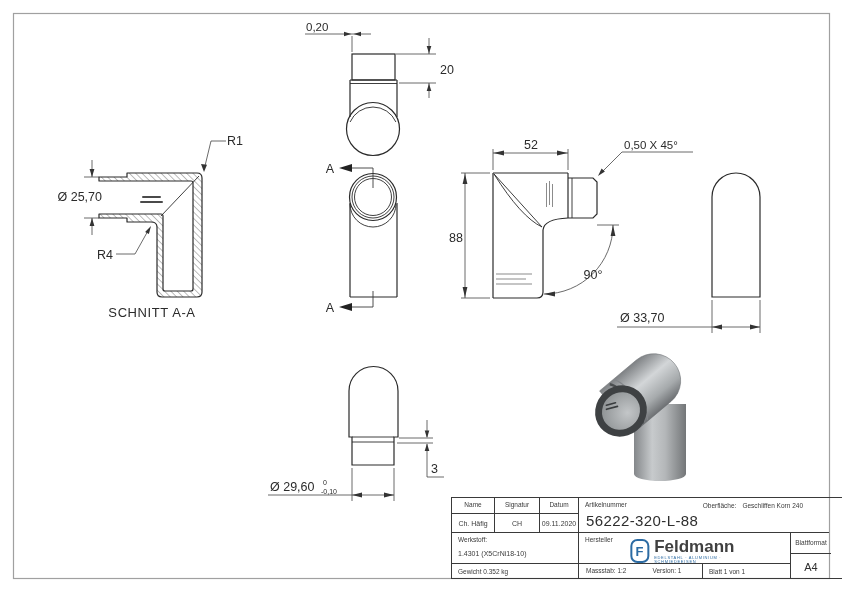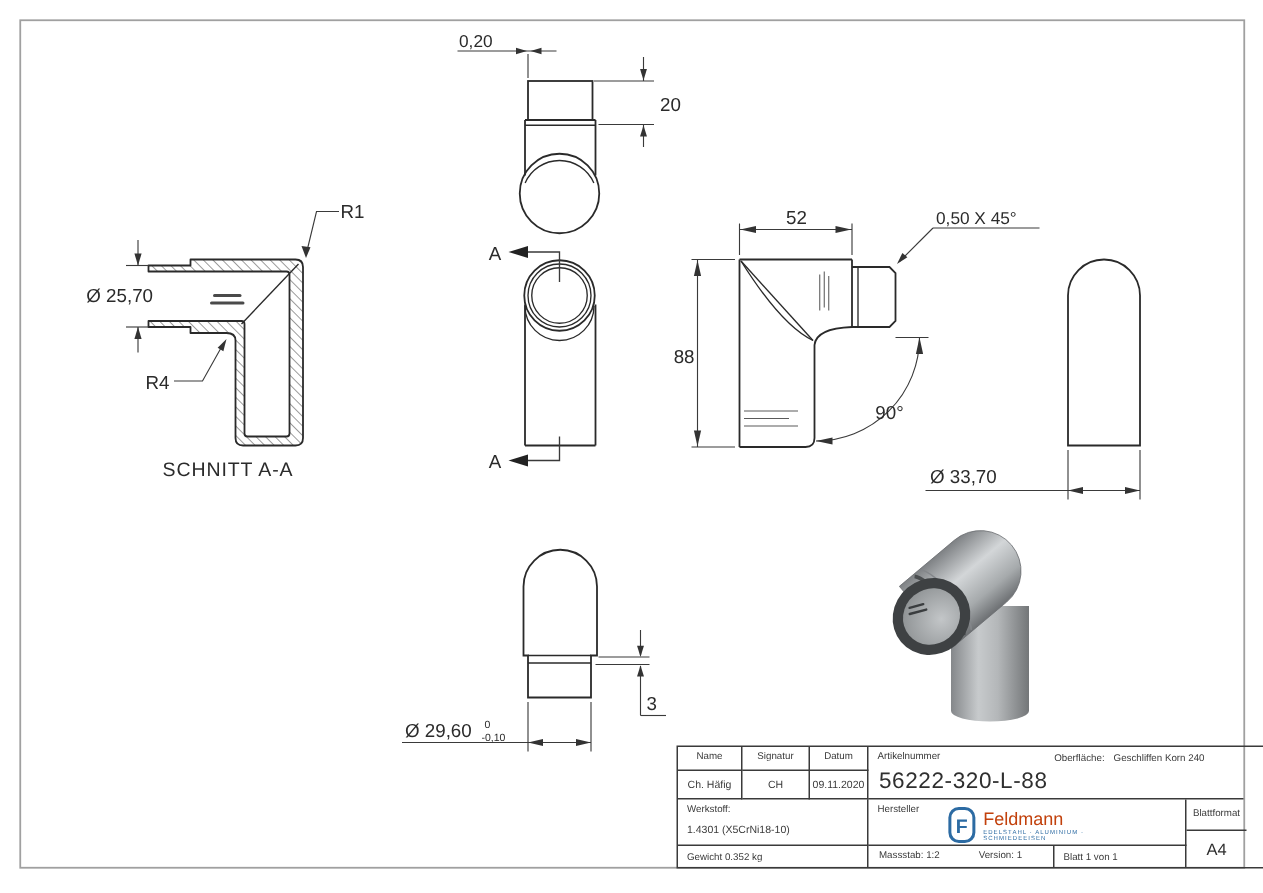--- a/index.html
+++ b/index.html
@@ -20,21 +20,21 @@
   .val{font-size:7px;}
   .artnum{position:absolute;left:7px;bottom:4px;font-size:15px;letter-spacing:.4px;color:#2f2f2f;}
   .lbl-in{position:absolute;left:6px;top:4px;}
   .surface{position:absolute;right:26px;top:5px;display:flex;gap:6px;}
   .logo{position:absolute;left:50%;top:5px;transform:translateX(-50%);
         display:flex;align-items:center;gap:5px;}
   .logo-badge{width:20px;height:20px;border:2.5px solid #2c6ba3;border-radius:7px;
         display:flex;align-items:center;justify-content:center;
         color:#2c6ba3;font-size:13px;font-weight:bold;}
   .logo-txt{display:flex;flex-direction:column;}
-  .logo-name{color:#c2410c;font-size:12px;line-height:1;font-weight:400;}
+  .logo-name{color:#404040;font-size:17px;line-height:1;font-weight:700;}
   .logo-tag{color:#2c6ba3;font-size:4px;letter-spacing:.7px;margin-top:1px;}
   .a4{font-size:11px;color:#2f2f2f;}
   .row-flex{display:flex;align-items:center;gap:26px;padding-left:7px;}
 </style>
 </head>
 <body>
 
 <div class="page">
 
 <svg width="842" height="595" viewBox="0 0 842 595">

